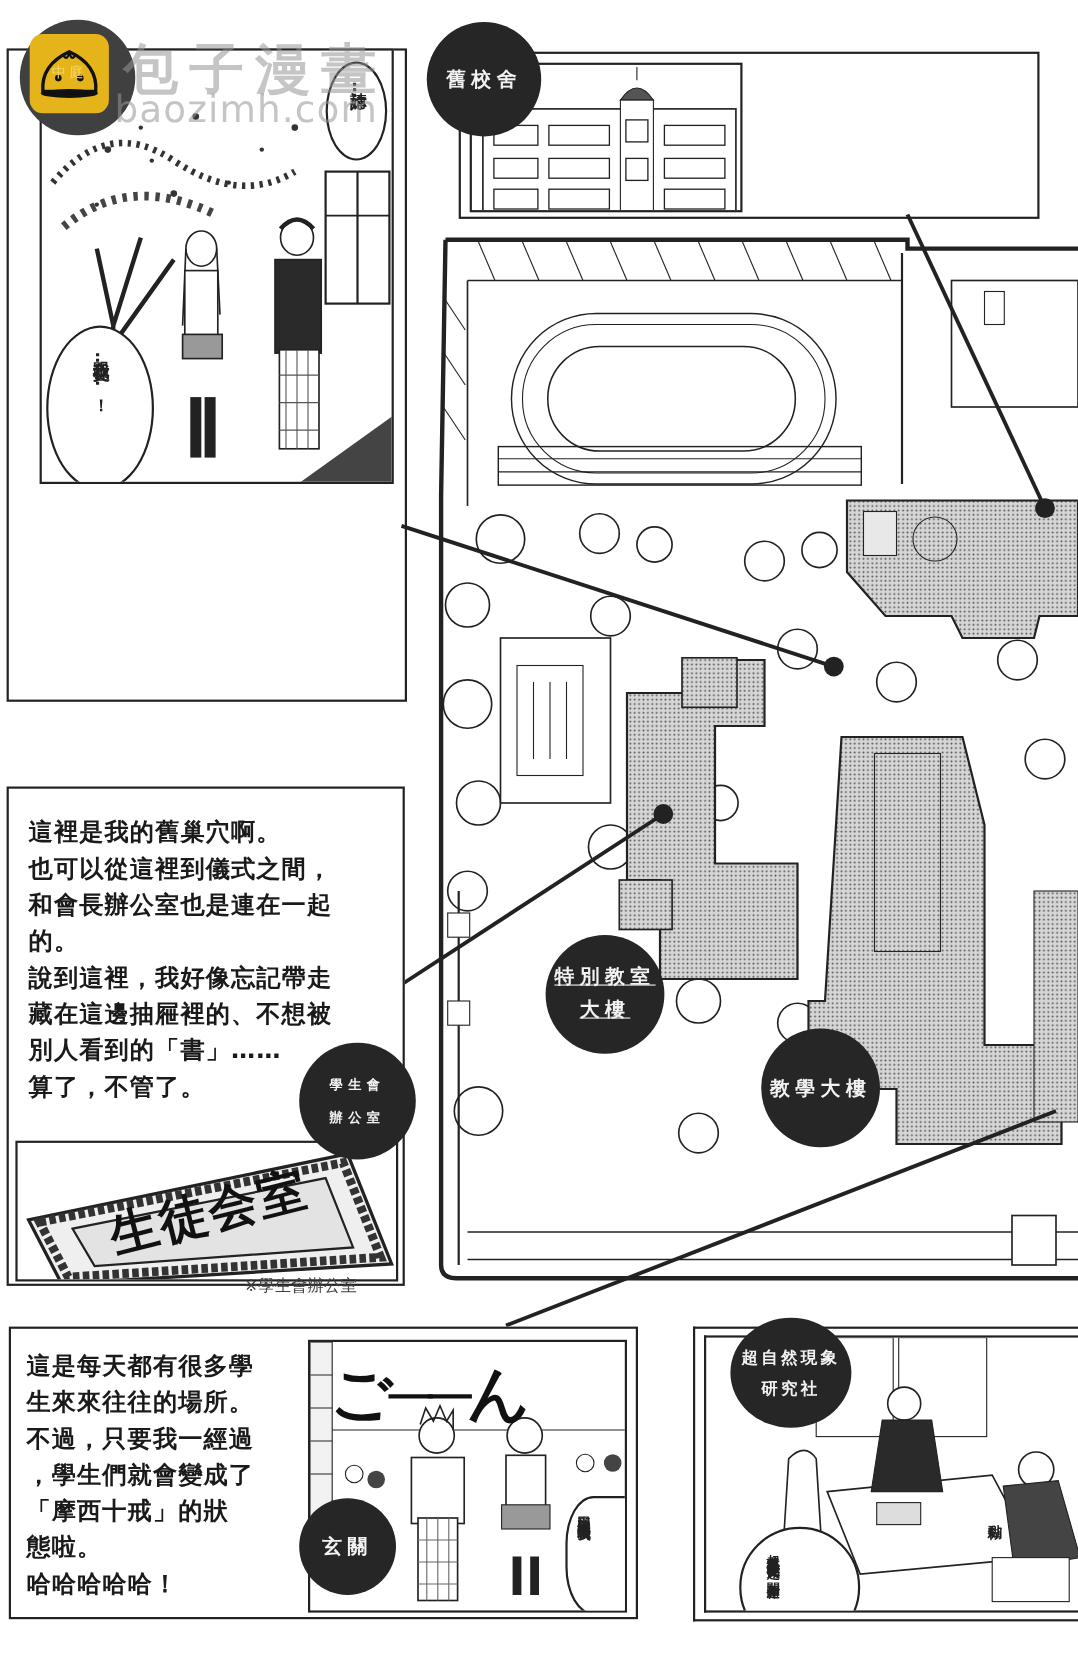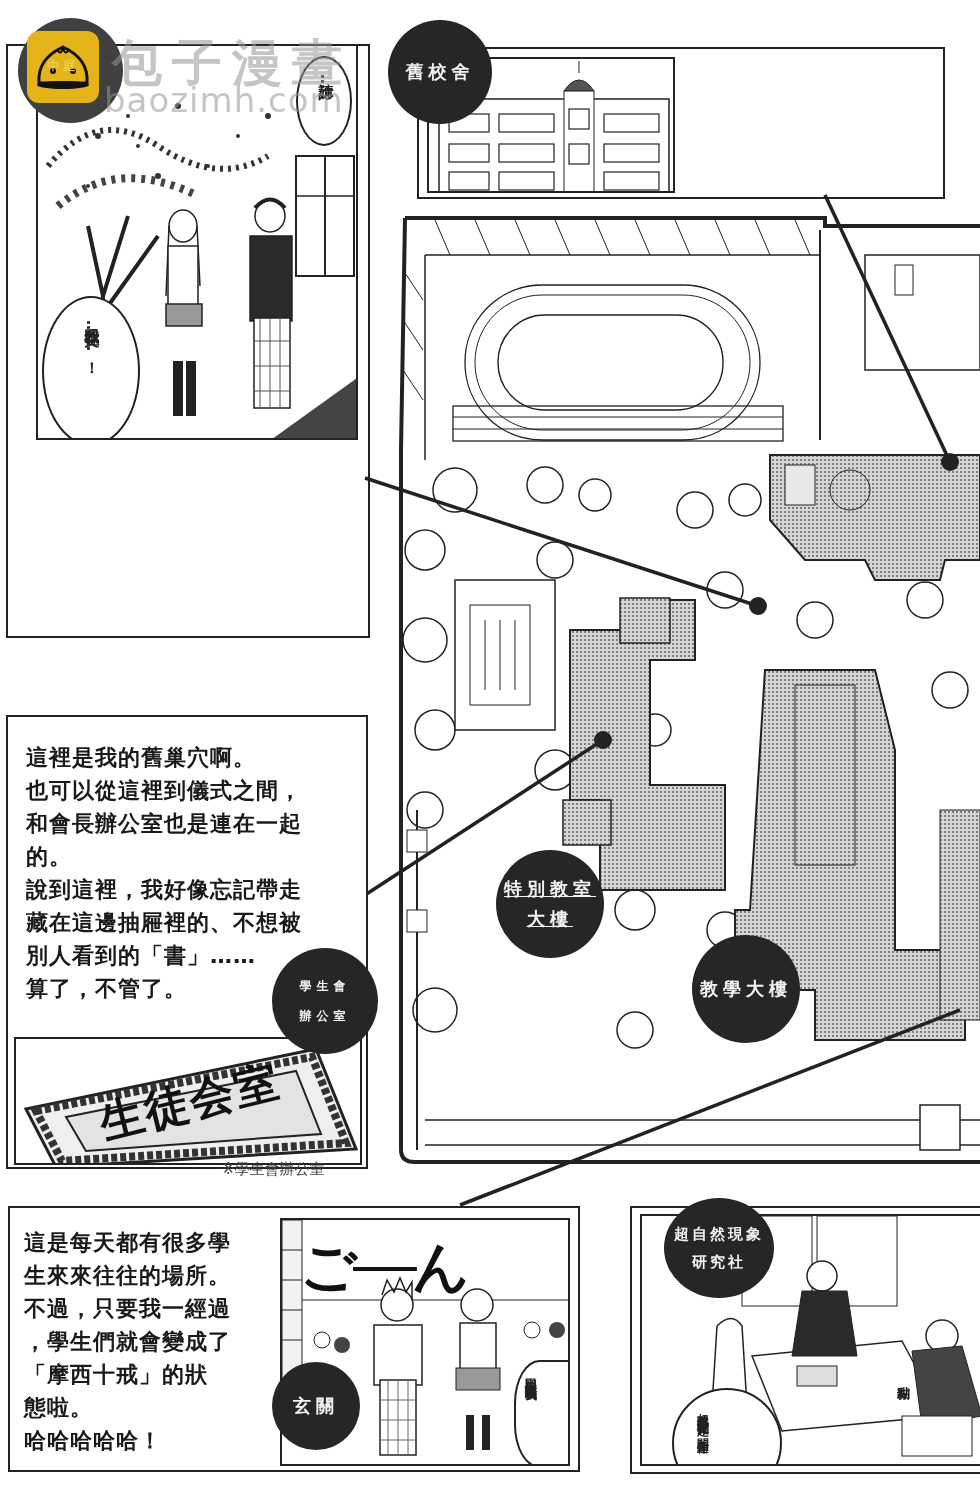--- a/index.html
+++ b/index.html
@@ -11,21 +11,21 @@
   .caption { position:absolute; font-weight:bold; font-size:23px; line-height:32px; letter-spacing:1px; color:#1a1a1a; white-space:pre; }
   .badge { position:absolute; border-radius:50%; background:#262626; color:#f2f2f2;
            font-family:"DejaVu Serif", serif; font-weight:bold; display:flex; flex-direction:column;
            align-items:center; justify-content:center; text-align:center; letter-spacing:5px; }
   .badge span { display:block; }
   .vtext { writing-mode:vertical-rl; font-weight:bold; font-size:15px; letter-spacing:1px; position:absolute; color:#222; }
   .bubble { position:absolute; border:2px solid #222; background:#fff; border-radius:50%; box-sizing:border-box; }
   .note { position:absolute; font-size:15px; color:#404040; }
   .watermark-cn { position:absolute; font-size:50px; color:rgba(150,150,150,0.55); letter-spacing:10px; font-weight:bold; }
   .watermark-en { position:absolute; font-size:34px; color:rgba(150,150,150,0.55); letter-spacing:1px; }
-  .sfx { position:absolute; font-family:Liberation Mono, monospace; font-weight:bold; font-size:56px; color:#111; letter-spacing:-4px; }
+  .sfx { position:absolute; font-family:Liberation Sans, sans-serif; font-weight:bold; font-size:56px; color:#111; letter-spacing:-4px; }
   svg { position:absolute; }
 </style>
 </head>
 <body>
 
 <div class="panel" style="left:6px; top:44px; width:364px; height:594px;">
   <div class="inner" style="left:28px; top:-2px; width:322px; height:396px;">
     <svg width="322" height="396" viewBox="0 0 322 396">
 
       <g fill="#333">

